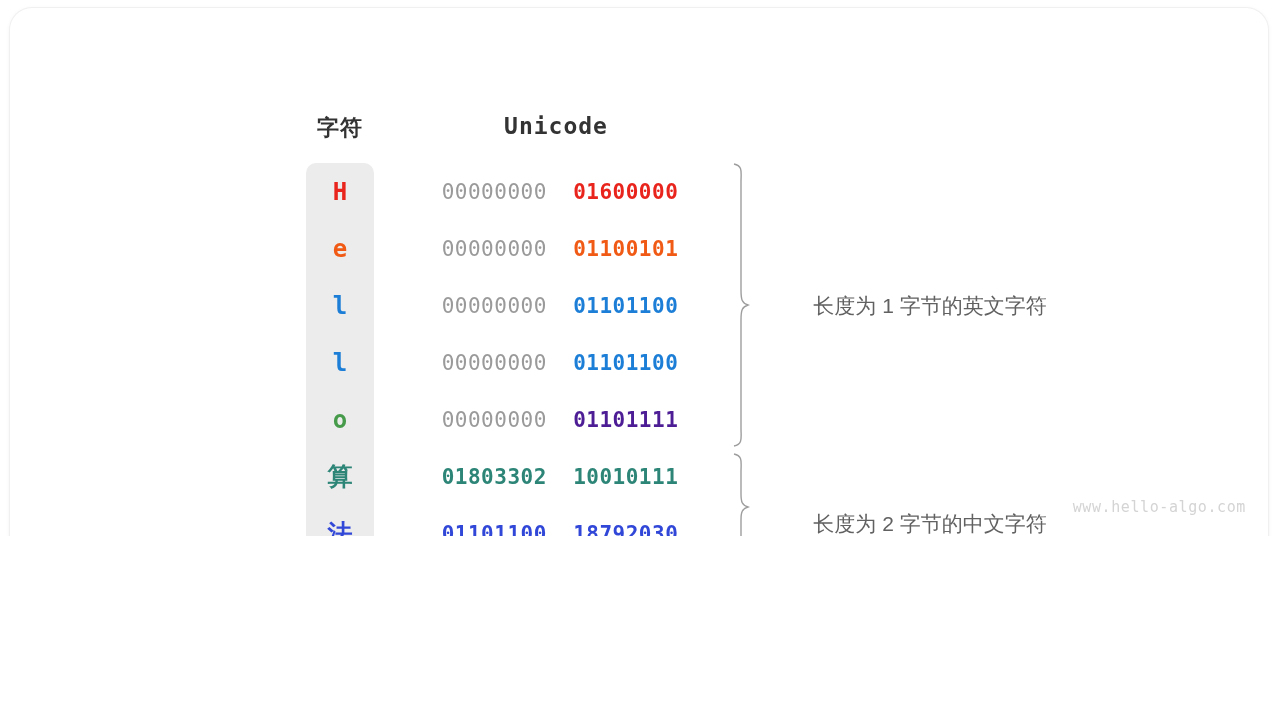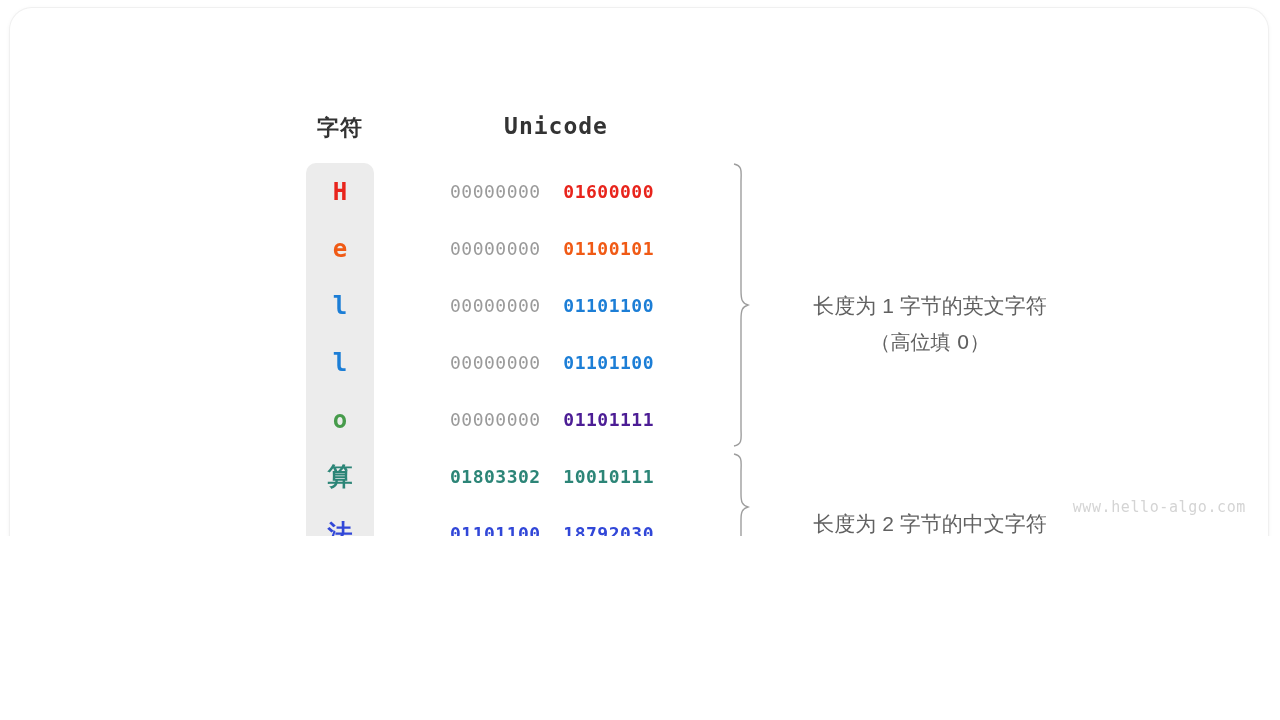--- a/index.html
+++ b/index.html
@@ -88,29 +88,29 @@
     font-weight: bold;
     font-family: "DejaVu Sans Mono", "Liberation Mono", monospace;
   }
   .cell-char.cjk {
     font-family: "DejaVu Sans", "Liberation Sans", sans-serif;
     font-size: 25px;
   }
 
   .cell-bits {
     position: absolute;
-    left: 108px;
+    left: 116px;
     top: 0;
     width: 276px;
     height: 57px;
     display: flex;
     align-items: center;
     justify-content: center;
     font-family: "DejaVu Sans Mono", "Liberation Mono", monospace;
-    font-size: 18px;
+    font-size: 21px;
     letter-spacing: 0.5px;
     white-space: pre;
   }
   .byte-hi { color: #9a9a9a; font-weight: normal; }
   .byte-hi.bold { font-weight: bold; }
   .byte-lo { font-weight: bold; }
 
   
   .brace {
     position: absolute;
@@ -188,21 +188,20 @@
   <svg class="brace" style="top:160px" width="30" height="290" viewBox="0 0 30 290">
     <path d="M 16 4 C 7 6, 9 12, 9 22 L 9 130 C 9 140, 8 143, 2 145 C 8 147, 9 150, 9 160 L 9 268 C 9 278, 7 284, 16 286" fill="none" stroke="#9e9e9e" stroke-width="1.4" transform="translate(30,0) scale(-1,1)"></path>
   </svg>
 
   <svg class="brace" style="top:450px" width="30" height="118" viewBox="0 0 30 118">
     <path d="M 16 4 C 7 6, 9 12, 9 22 L 9 44 C 9 52, 8 55, 2 57 C 8 59, 9 62, 9 70 L 9 92 C 9 102, 7 110, 16 114" fill="none" stroke="#9e9e9e" stroke-width="1.4" transform="translate(30,0) scale(-1,1)"></path>
   </svg>
 
   <div class="note" style="left:785px; top:266px; width:290px;">
     <div>长度为 1 字节的英文字符</div>
-    <div class="note-sub">（高位填 0）</div>
   </div>
 
   <div class="note" style="left:785px; top:484px; width:290px;">
     <div>长度为 2 字节的中文字符</div>
   </div>
 
   <div class="watermark">www.hello-algo.com</div>
 </div>
 
 </body></html>

